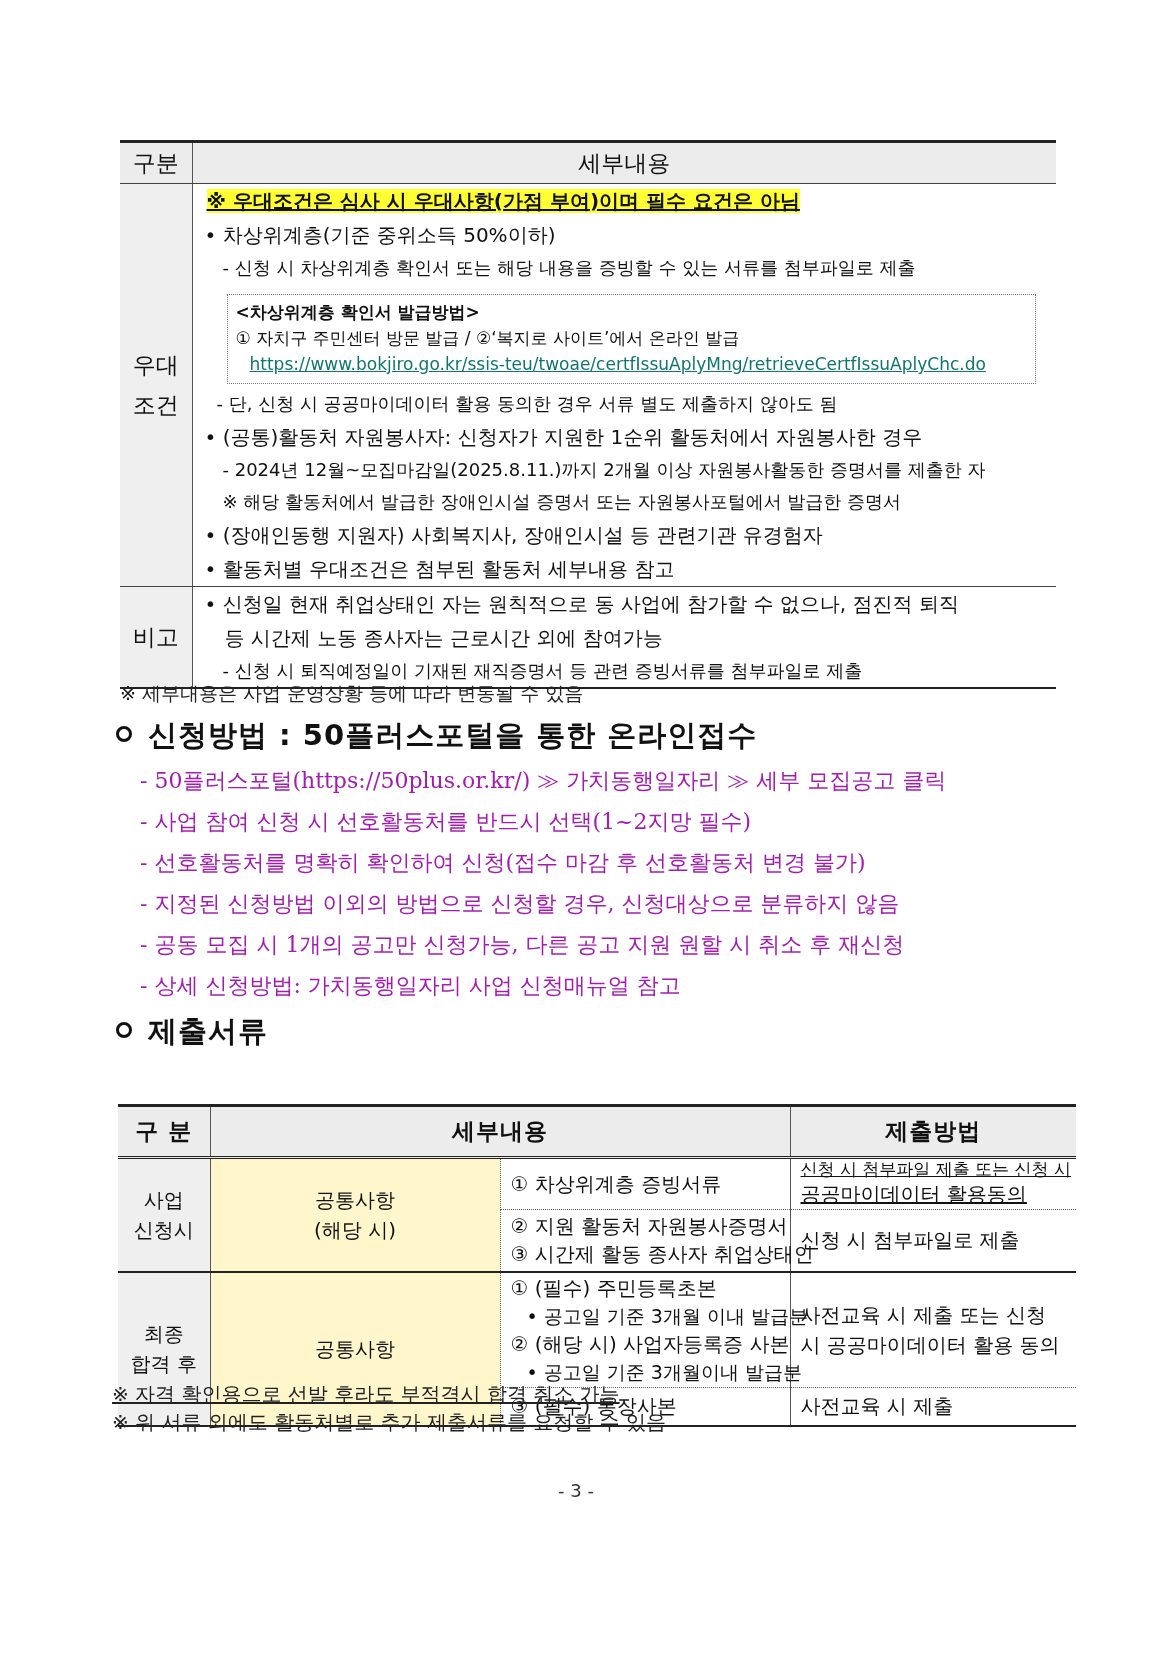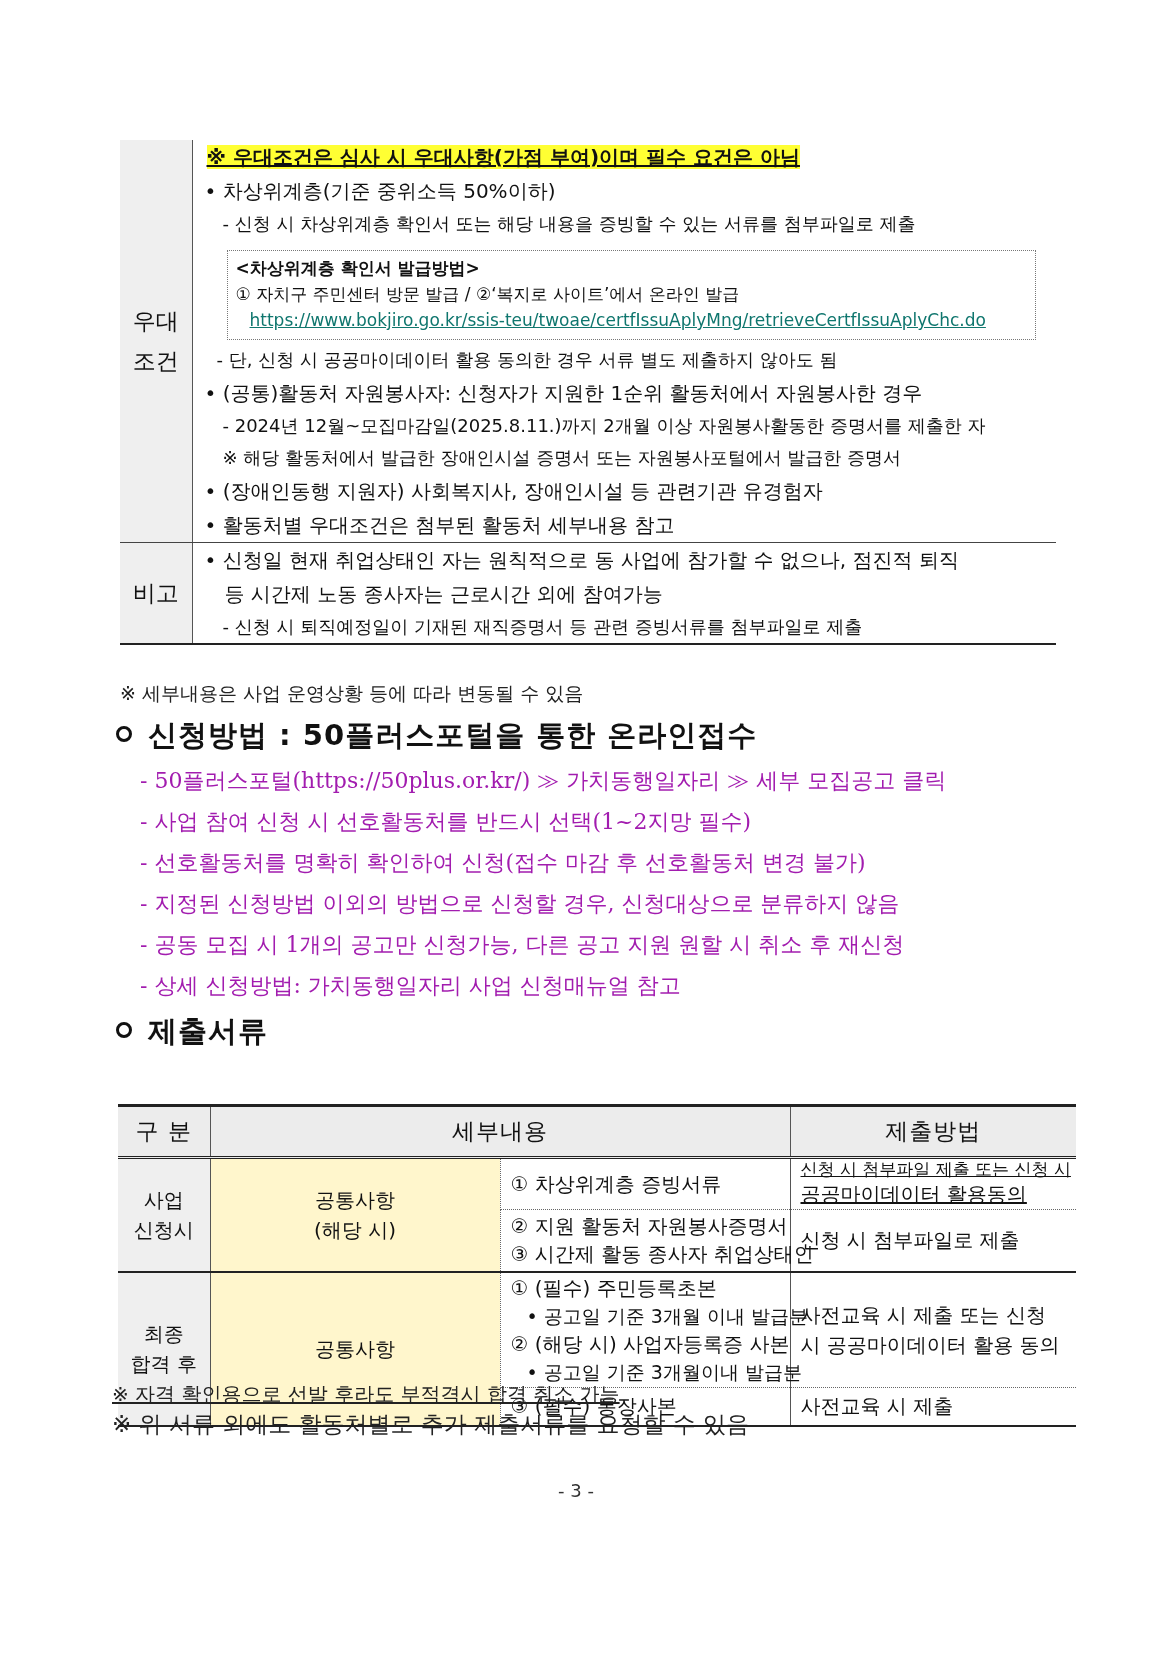--- a/index.html
+++ b/index.html
@@ -28,40 +28,44 @@
 
   
   .abs { position: absolute; white-space: nowrap; }
   .footnote { font-size: 19px; color: #222; }
   .sec-title { font-size: 29px; font-weight: bold; letter-spacing: 1px; }
   .sec-title .bullet { display: inline-block; width: 16px; height: 16px; border: 3px solid #111; border-radius: 50%; margin-right: 16px; vertical-align: 3px; }
   .serif-line { font-family: "DejaVu Serif", "Liberation Serif", serif; font-size: 22px; color: #a21caf; }
 
   
   .t2 { position: absolute; left: 118px; top: 1104px; width: 958px; border-collapse: collapse; table-layout: fixed; }
-  .t2 th { height: 52px; background: #ececec; font-weight: normal; font-size: 23px; border-top: 3px solid #222; border-bottom: 3px double #222; letter-spacing: 1px; }
+  .t2 th { height: 52px; background: #ececec; font-weight: bold; font-size: 23px; border-top: 3px solid #222; border-bottom: 3px double #222; letter-spacing: 1px; }
   .t2 td { vertical-align: middle; font-size: 20px; }
   .t2 .c1 { width: 92px; background: #efefef; text-align: center; border-right: 1px solid #555; line-height: 30px; }
   .t2 .c2 { width: 140px; background: #fff6cc; text-align: center; border-right: 1px dotted #666; line-height: 30px; }
   .t2 .c3 { padding-left: 10px; border-right: 1px solid #555; }
   .t2 .c4 { padding-left: 10px; font-size: 20px; line-height: 30px; }
   .t2 .dot-b { border-bottom: 1px dotted #666; }
   .t2 .grp-end td { border-bottom: 2px solid #222; }
   .t2 .item { line-height: 28px; white-space: nowrap; }
   .t2 .sub { padding-left: 16px; font-size: 19px; line-height: 28px; white-space: nowrap; }
   .t2 .small-ul { font-size: 17px; line-height: 20px; text-decoration: underline; white-space: nowrap; }
   .t2 .ul-line { text-decoration: underline; white-space: nowrap; }
 
   .page-num { font-size: 18px; color: #333; }
 </style>
 </head>
 <body>
 
 <table class="t1">
   <tbody>
+      <tr class="hdr">
+    <th class="col-a" style="background:#ececec;">구분</th>
+    <th>세부내용</th>
+  </tr>
   <tr class="row-pref">
     <td class="col-a">
       <div>우대</div>
       <div>조건</div>
     </td>
     <td class="col-b">
       <div class="line" style="padding-left:2px; font-weight:bold;">
         <span class="hl">※ 우대조건은 심사 시 우대사항(가점 부여)이며 필수 요건은 아님</span>
       </div>
       <div class="line">• 차상위계층(기준 중위소득 50%이하)</div>
@@ -161,15 +165,15 @@
       <div class="item">③ (필수) 통장사본</div>
     </td>
     <td class="c4">사전교육 시 제출</td>
   </tr>
 </tbody>
   </table>
 
 <div class="abs footnote" style="left:112px; top:1381px; font-size:20px;">
   <span style="text-decoration:underline;">※ 자격 확인용으로 선발 후라도 부적격시 합격 취소 가능</span>
 </div>
-<div class="abs footnote" style="left:112px; top:1409px; font-size:23px;">※ 위 서류 외에도 활동처별로 추가 제출서류를 요청할 수 있음</div>
+<div class="abs footnote" style="left:112px; top:1409px; font-size:20px;">※ 위 서류 외에도 활동처별로 추가 제출서류를 요청할 수 있음</div>
 
 <div class="abs page-num" style="left:558px; top:1480px;">- 3 -</div>
 
 </body></html>

